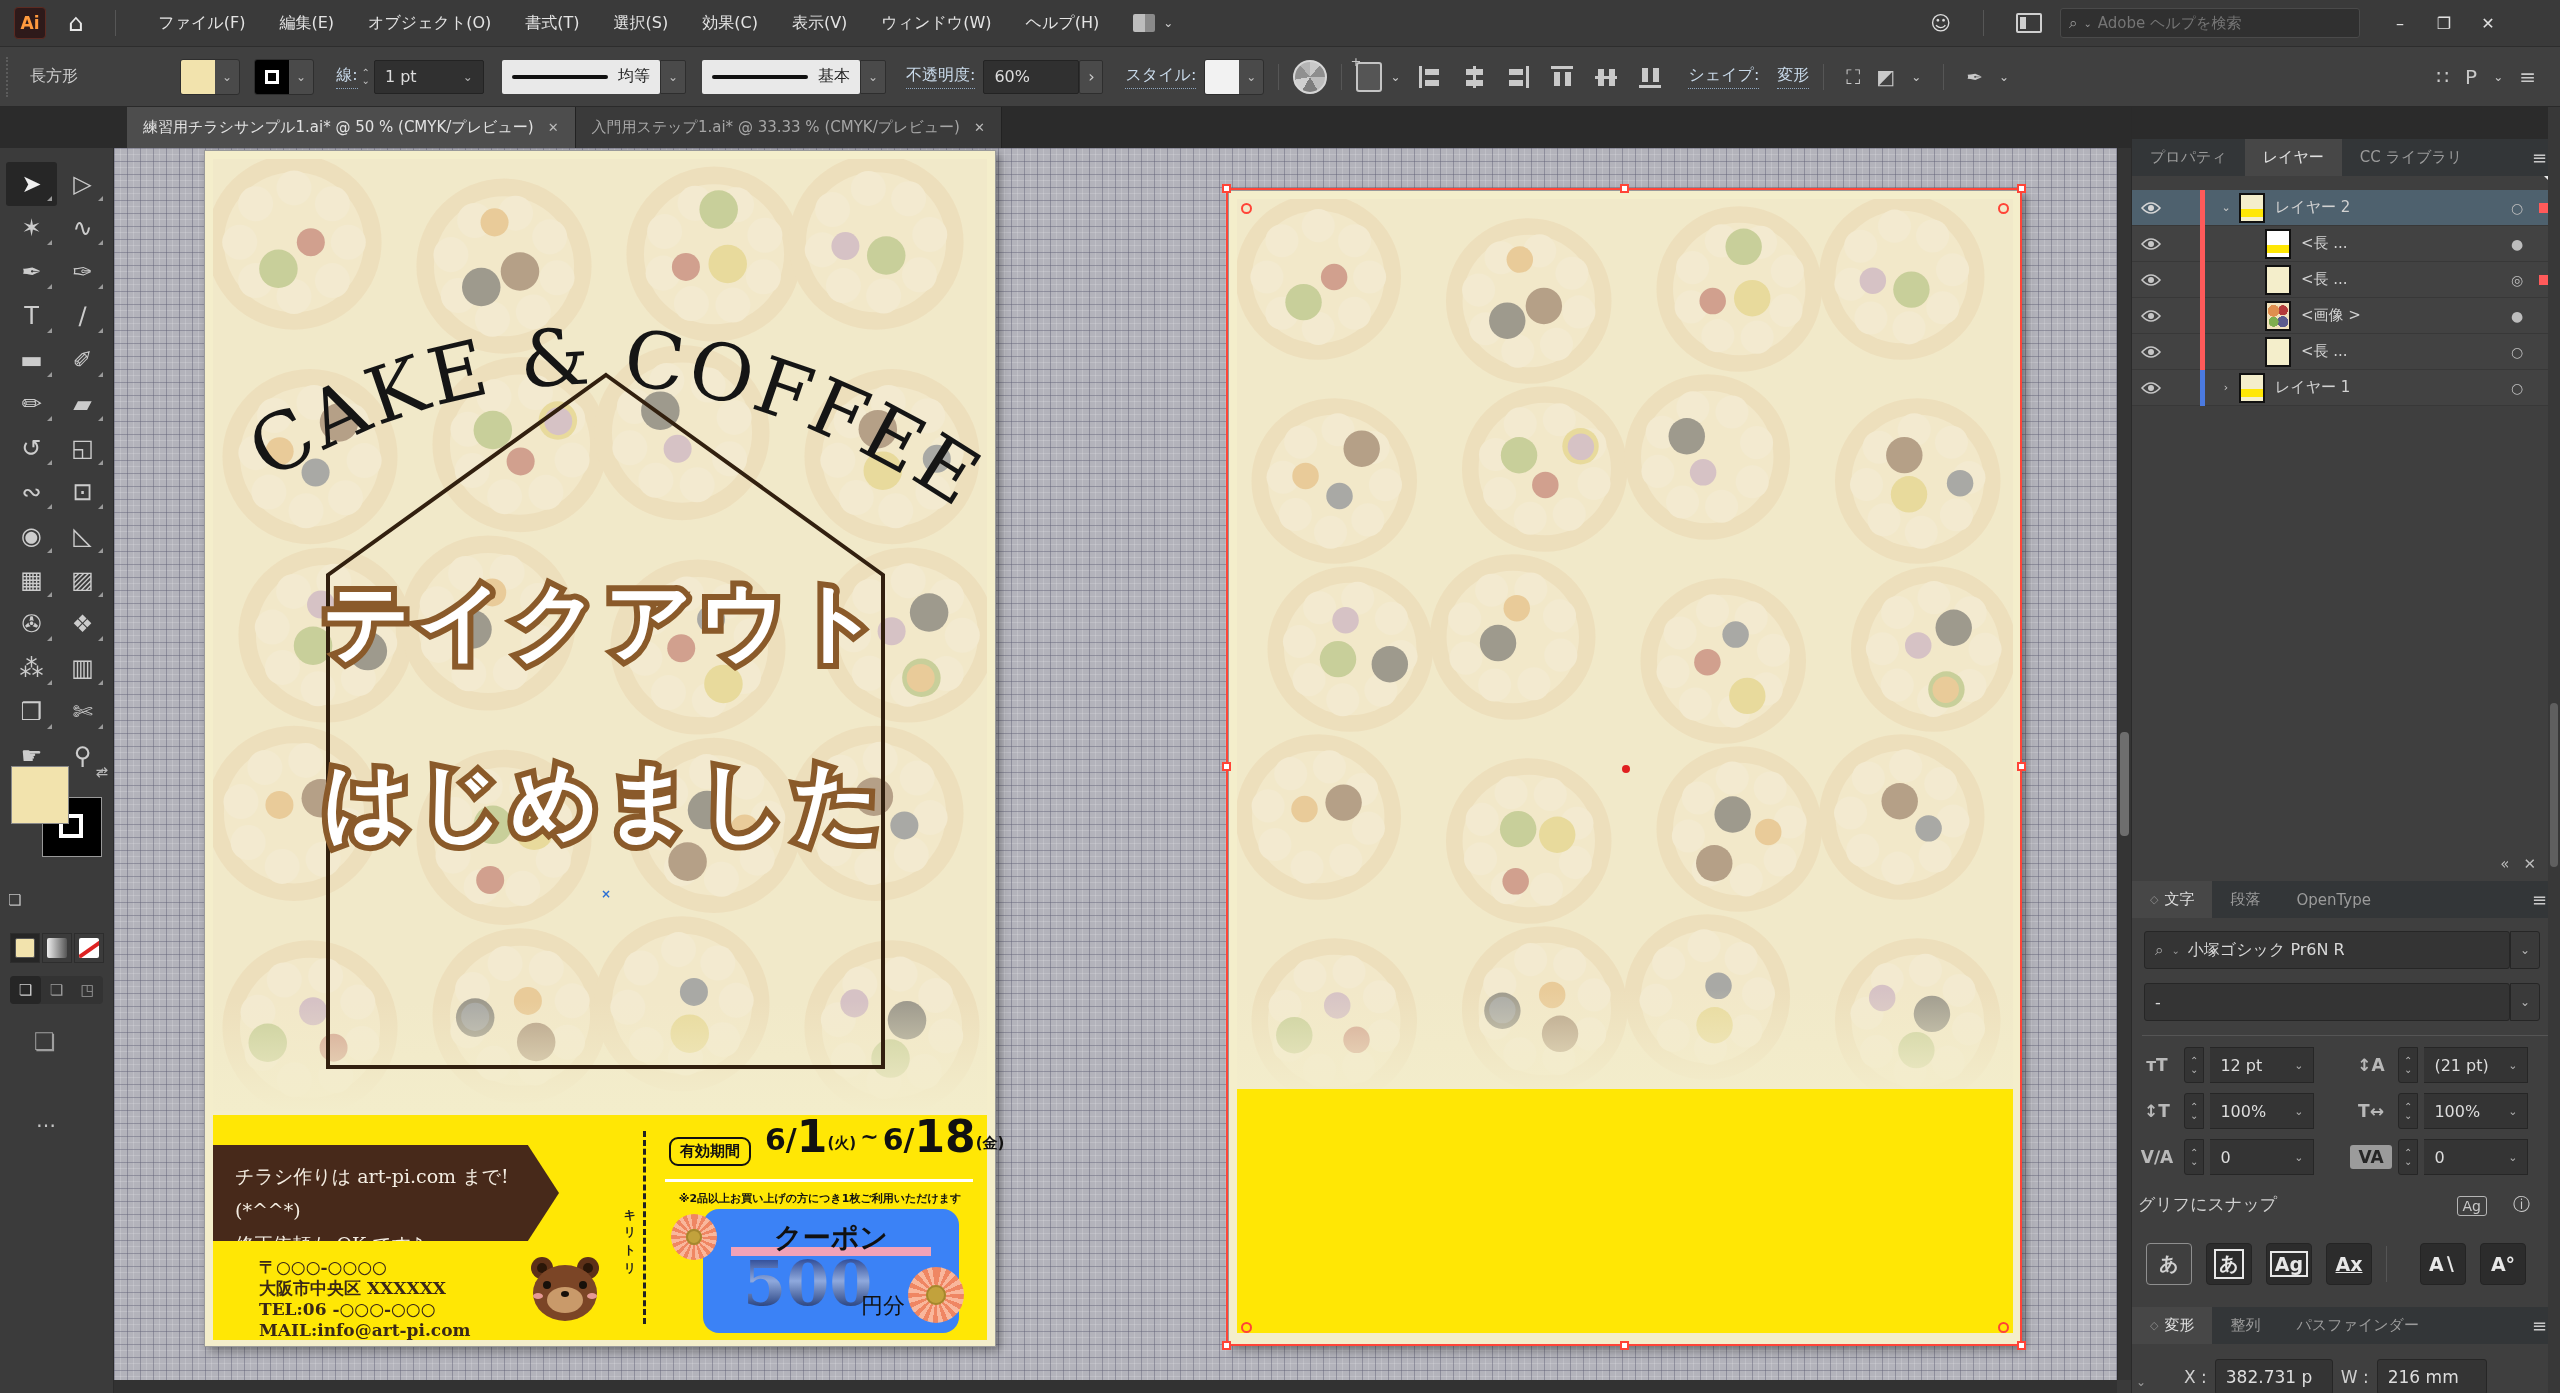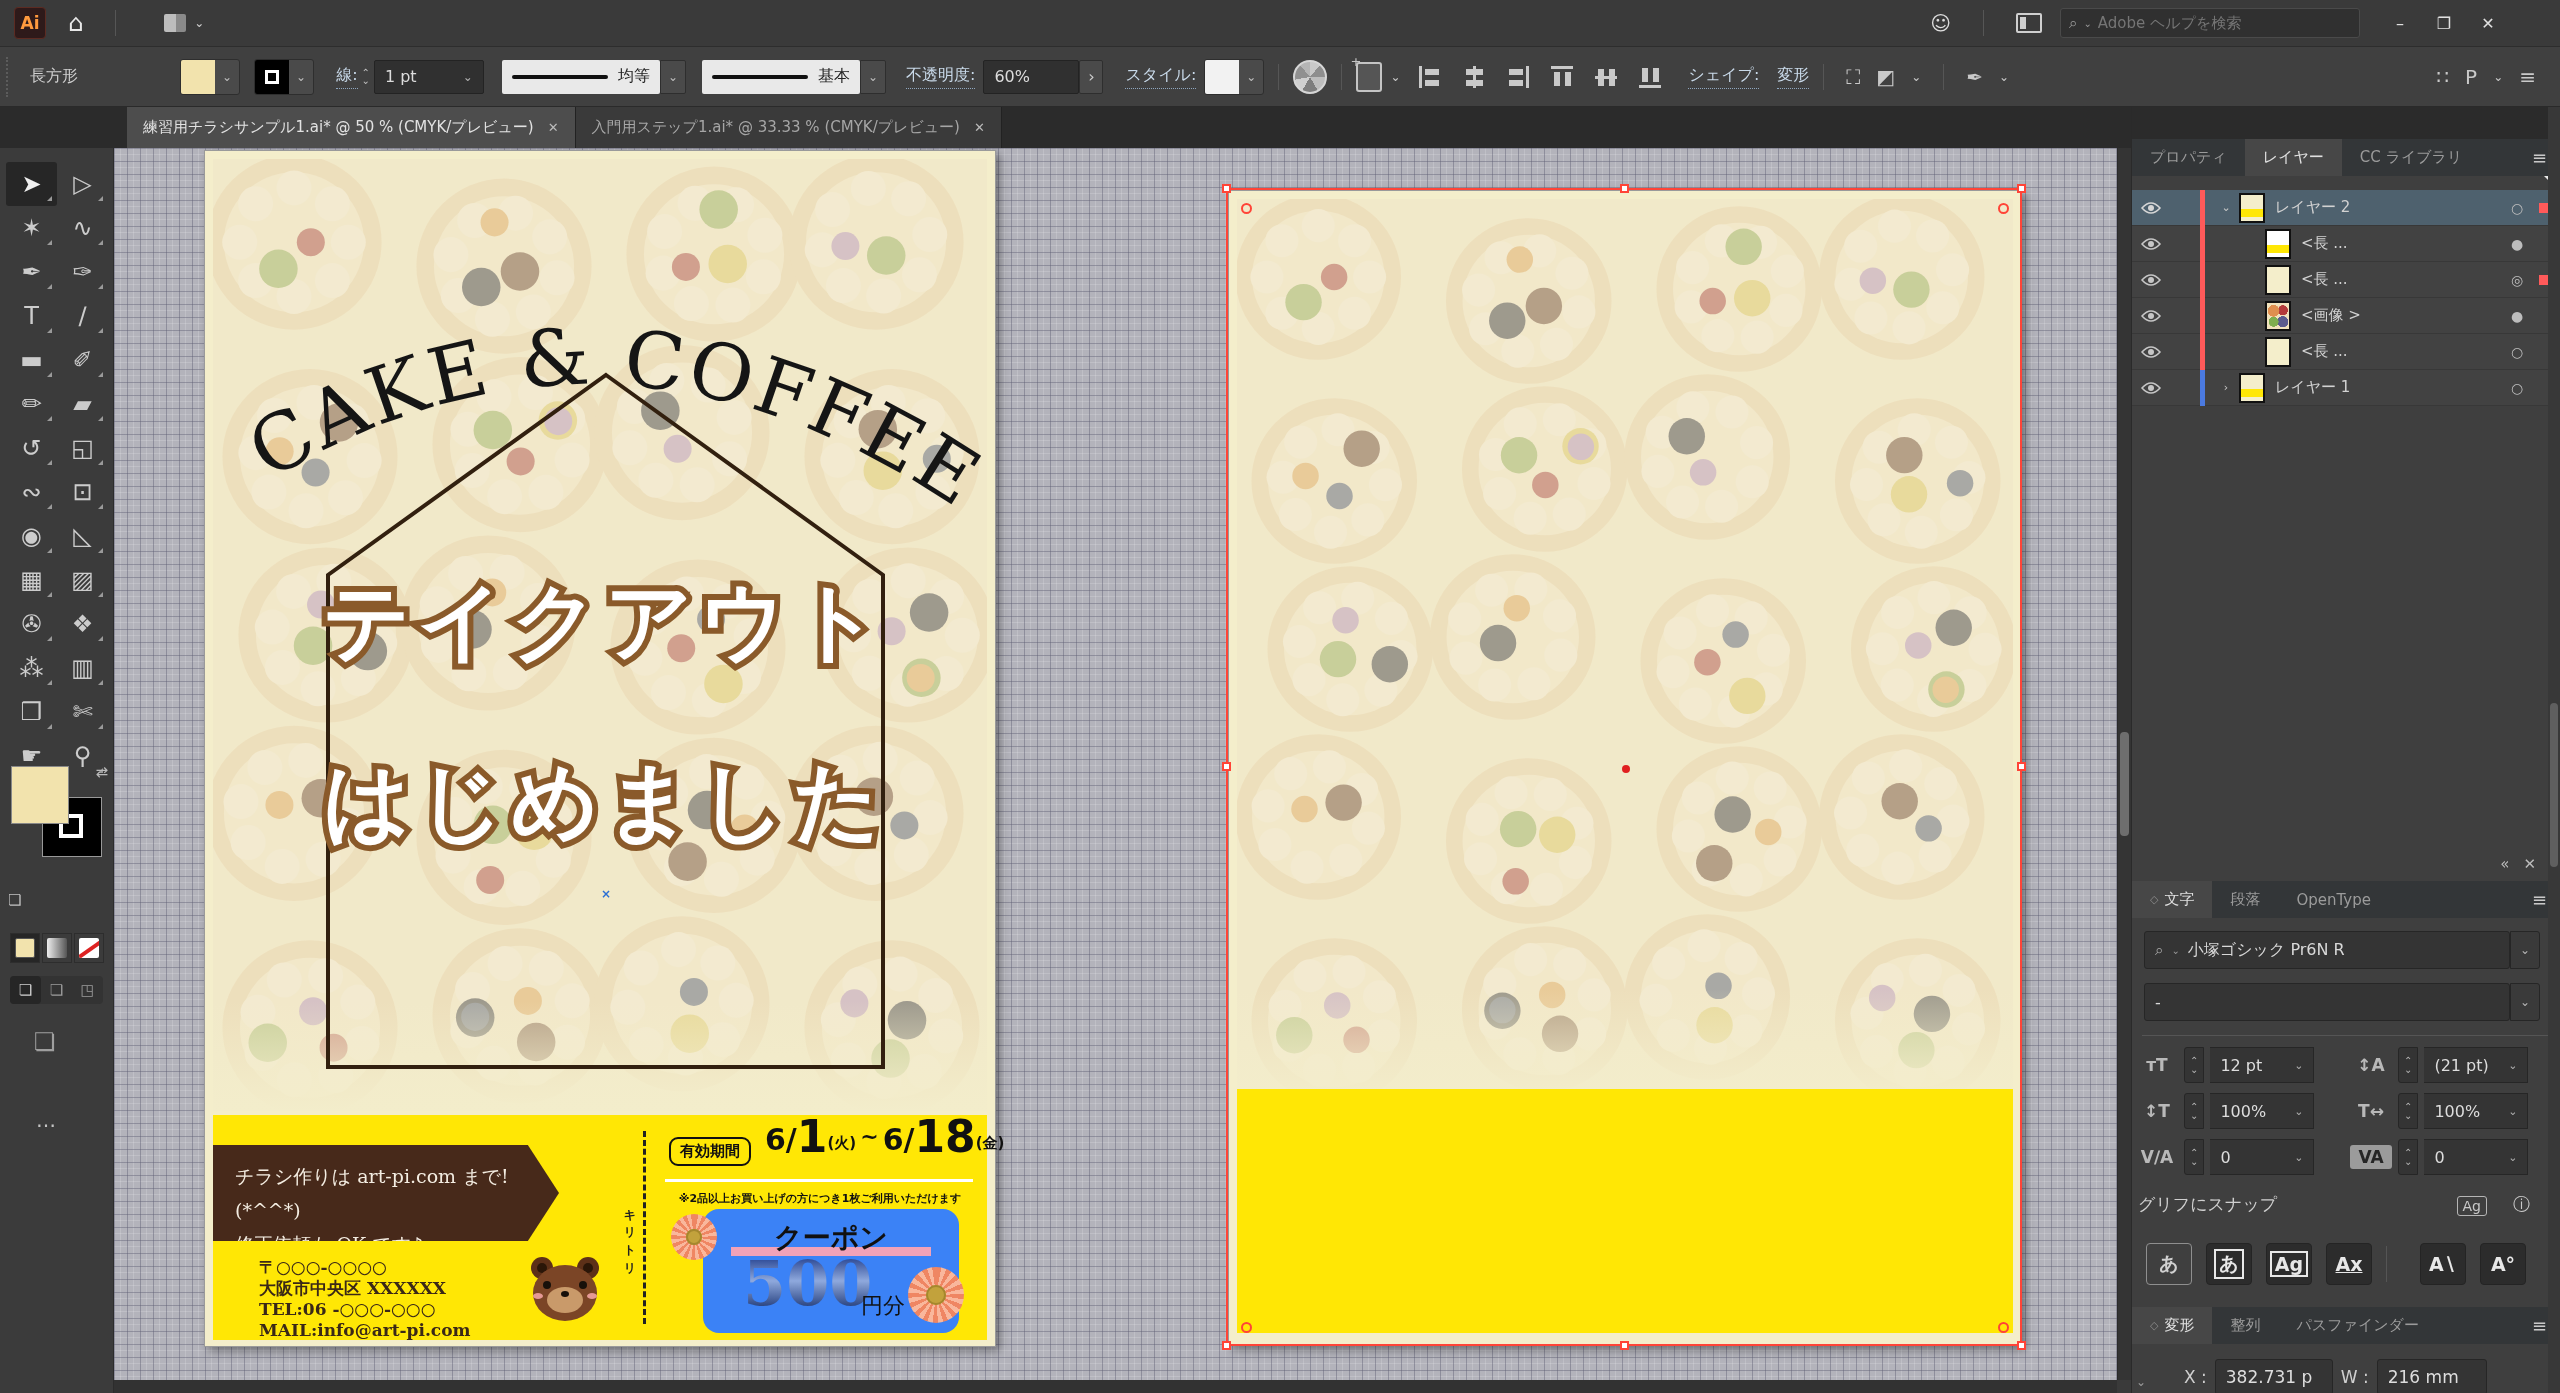--- a/index.html
+++ b/index.html
@@ -216,20 +216,31 @@
 </style>
 </head>
 <body>
 
 <div class="app">
 
   <div class="abs menubar">
     <div class="ailogo">Ai</div>
     <span class="homeic">⌂</span>
     <div class="vsep"></div>
+    <div class="menu-items">
+      <span>ファイル(F)</span>
+      <span>編集(E)</span>
+      <span>オブジェクト(O)</span>
+      <span>書式(T)</span>
+      <span>選択(S)</span>
+      <span>効果(C)</span>
+      <span>表示(V)</span>
+      <span>ウィンドウ(W)</span>
+      <span>ヘルプ(H)</span>
+    </div>
     <div class="wksp">
       <span class="sq"></span>
       <span style="font-size:12px">⌄</span>
     </div>
     <div class="mb-right">
       <span class="usric">☺</span>
       <div class="vsep"></div>
       <span class="panlic"></span>
       <div class="searchbox">
         <span>⌕</span>

